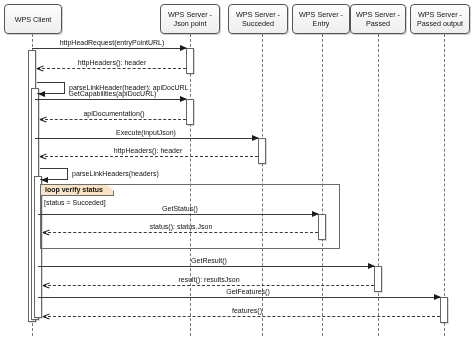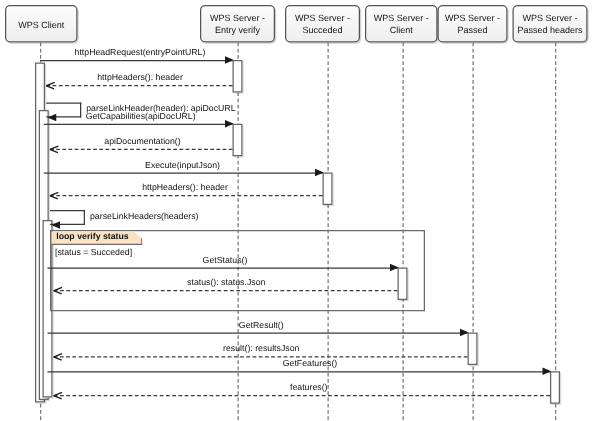--- a/index.html
+++ b/index.html
@@ -134,49 +134,49 @@
 
   <div class="lifeline-head" style="left:4px; top:4px; width:58px; height:30px;">
     <div>
       <span>WPS Client</span>
     </div>
   </div>
 
   <div class="lifeline-head" style="left:160px; top:4px; width:60px; height:30px;">
     <div>
       <span>WPS Server -</span>
-      <span>Entry verify</span>
+      <span>Json point</span>
     </div>
   </div>
 
   <div class="lifeline-head" style="left:228px; top:4px; width:60px; height:30px;">
     <div>
       <span>WPS Server -</span>
       <span>Succeded</span>
     </div>
   </div>
 
   <div class="lifeline-head" style="left:292px; top:4px; width:58px; height:30px;">
     <div>
       <span>WPS Server -</span>
-      <span>Client</span>
+      <span>Entry</span>
     </div>
   </div>
 
   <div class="lifeline-head" style="left:350px; top:4px; width:56px; height:30px;">
     <div>
       <span>WPS Server -</span>
       <span>Passed</span>
     </div>
   </div>
 
   <div class="lifeline-head" style="left:410px; top:4px; width:60px; height:30px;">
     <div>
       <span>WPS Server -</span>
-      <span>Passed headers</span>
+      <span>Passed output</span>
     </div>
   </div>
 
   <div class="lifeline-line" style="left:32px;  top:34px; height:302px;"></div>
   <div class="lifeline-line" style="left:190px; top:34px; height:302px;"></div>
   <div class="lifeline-line" style="left:262px; top:34px; height:302px;"></div>
   <div class="lifeline-line" style="left:322px; top:34px; height:302px;"></div>
   <div class="lifeline-line" style="left:378px; top:34px; height:302px;"></div>
   <div class="lifeline-line" style="left:444px; top:34px; height:302px;"></div>
 

